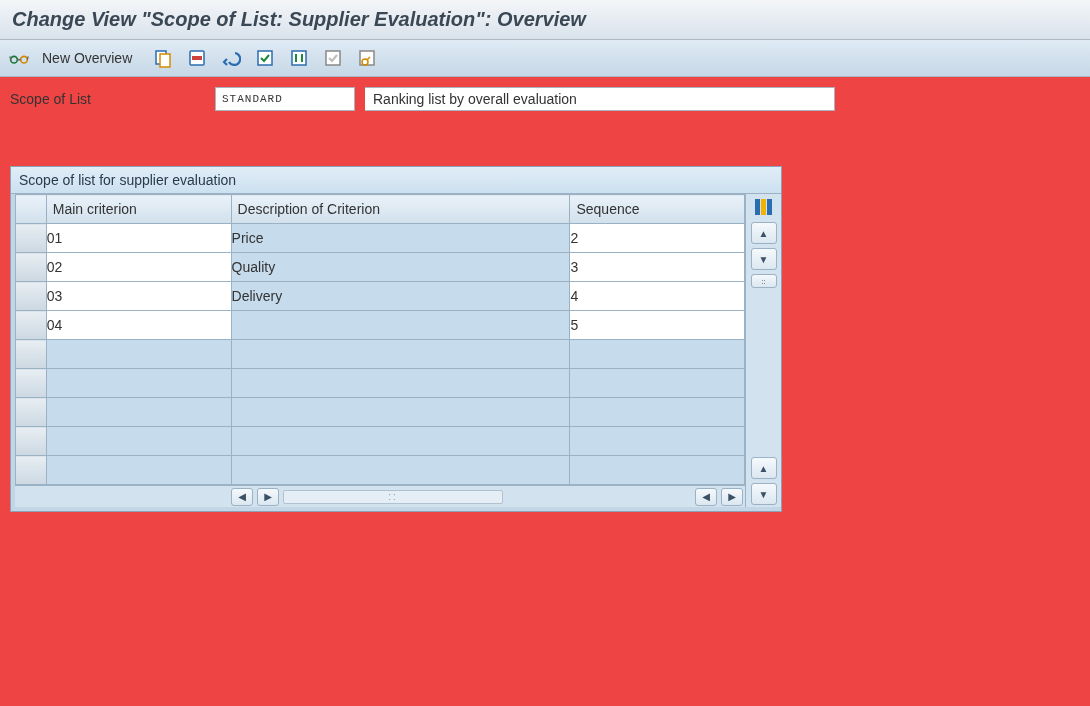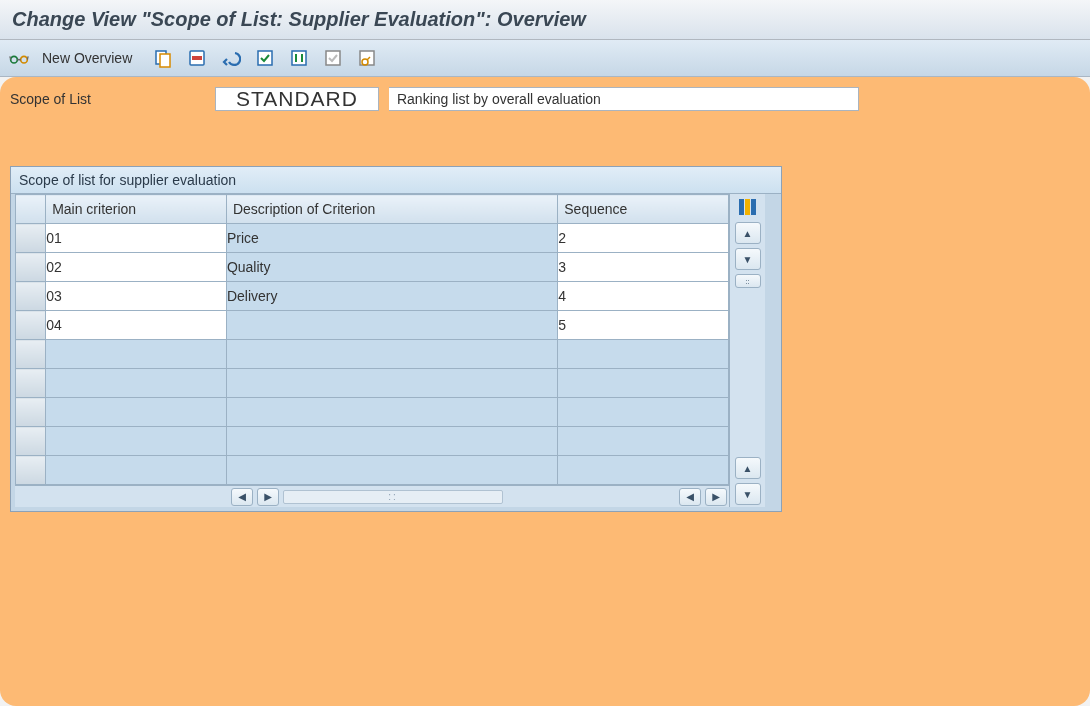--- a/index.html
+++ b/index.html
@@ -41,39 +41,38 @@
   }
   .tb-btn svg { width: 20px; height: 20px; }
   .tb-text {
     font-size: 14px;
     color: #333;
     padding: 0 10px 0 2px;
     cursor: pointer;
   }
   .content {
     flex: 1;
-    background: #fdba74;
+    background: #ef4444;
     padding: 10px 10px;
-    border-radius: 16px;
   }
   .field-row {
     display: flex;
     align-items: center;
     gap: 10px;
     margin-bottom: 55px;
   }
   .field-label { width: 195px; font-size: 14px; }
   .field-value-box {
     border: 1px solid #aab4bf;
     background: #fff;
     height: 24px;
     min-width: 140px;
-    padding: 2px 20px;
-    font-family: Liberation Sans, sans-serif;
-    font-size: 21px;
+    padding: 2px 6px;
+    font-family: Liberation Mono, monospace;
+    font-size: 11px;
     letter-spacing: 1px;
     display: flex; align-items: center;
   }
   .field-desc-box {
     border: 1px solid #aab4bf;
     border-left: none;
     background: #fff;
     height: 24px;
     min-width: 470px;
     padding: 8px 8px;
@@ -88,21 +87,21 @@
   .panel-title {
     background: linear-gradient(#e1edf7, #cce0f0);
     border-bottom: 1px solid #9bb1c4;
     padding: 5px 8px;
     font-size: 14px;
     color: #2a3a4a;
   }
   .grid-wrap {
     display: flex;
     background: #c3d6e6;
-    padding: 0 16px 4px 4px;
+    padding: 0 0 4px 4px;
   }
   .grid-left { flex: 1; }
   .grid-right {
     width: 36px;
     display: flex;
     flex-direction: column;
     align-items: center;
     padding: 2px 0;
     gap: 4px;
     background: #d3e2ef;

